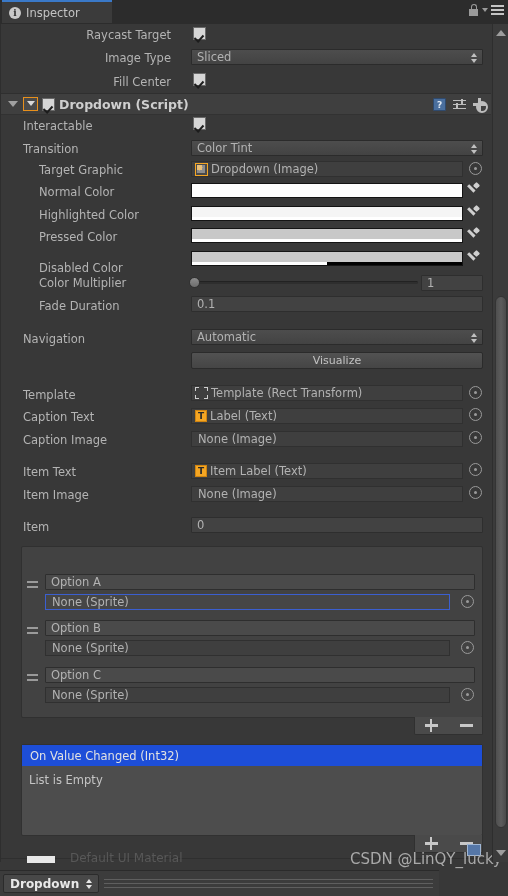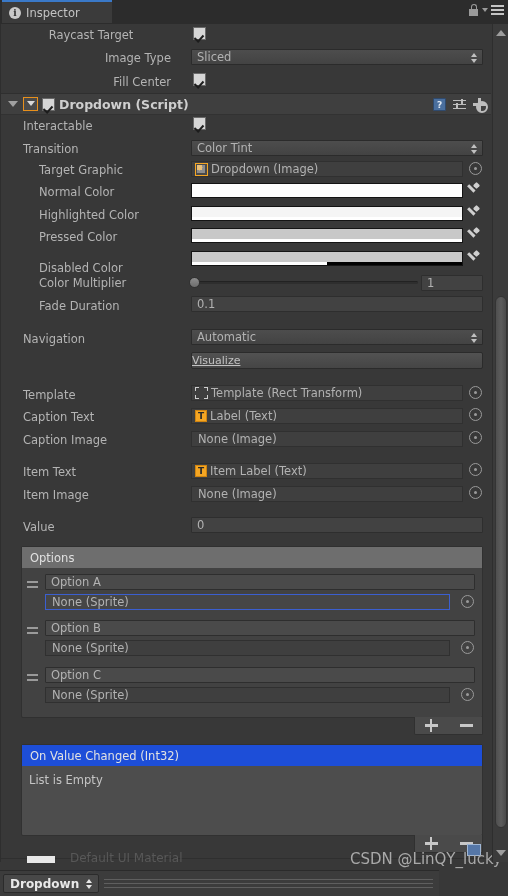--- a/index.html
+++ b/index.html
@@ -63,22 +63,22 @@
   }
   .popup .arrows{ position:absolute; right:5px; top:3px; width:7px;height:10px;
                   display:flex;flex-direction:column;justify-content:space-between;align-items:center;}
   .popup .arrows i{ width:0;height:0;border-left:3.5px solid transparent;border-right:3.5px solid transparent;}
   .popup .arrows i.up{ border-bottom:4px solid #c0c0c0;}
   .popup .arrows i.dn{ border-top:4px solid #c0c0c0;}
 
   .btn3d{
     position:absolute; height:17px; background:linear-gradient(#525252,#454545);
     border:1px solid #2b2b2b; border-radius:2px;
-    display:flex;align-items:center;justify-content:flex-start;
-    font-size:11px;color:#c2c2c2;text-decoration:underline;
+    display:flex;align-items:center;justify-content:center;
+    font-size:11px;color:#c2c2c2;
   }
 
   
   .objfld{
     position:absolute; height:16px; background:#3f3f3f; border:1px solid #303030;
     display:flex;align-items:center; padding-left:3px; gap:3px;
     font-size:11.5px;color:#b2b2b2; overflow:hidden;white-space:nowrap;
   }
   .objfld.focus{ border:1px solid #3b5fd0; }
   .target{
@@ -215,21 +215,21 @@
       <div class="menu-ico">
           <span></span>
           <span></span>
           <span></span>
         </div>
     </div>
   </div>
 
   <div class="body">
 
-    <div class="Lr" style="left:10px;top:4px;width:160px;text-align:center;">Raycast Target</div>
+    <div class="Lr" style="left:10px;top:4px;width:160px;">Raycast Target</div>
     <div class="chk" style="left:192px;top:3px;"></div>
 
     <div class="Lr" style="left:10px;top:27px;width:160px;">Image Type</div>
     <div class="fld popup" style="left:190px;top:25px;width:292px;">
       <span>Sliced</span>
       <span class="arrows">
           <i class="up"></i>
           <i class="dn"></i>
         </span>
     </div>
@@ -369,29 +369,26 @@
       <span>Item Label (Text)</span>
     </div>
     <div class="target" style="left:468px;top:439px;"></div>
 
     <div class="L" style="left:22px;top:464px;">Item Image</div>
     <div class="objfld" style="left:190px;top:462px;width:272px;padding-left:6px;">
       <span>None (Image)</span>
     </div>
     <div class="target" style="left:468px;top:462px;"></div>
 
-    <div class="L" style="left:22px;top:496px;">Value</div>
+    <div class="L" style="left:22px;top:496px;">Item</div>
     <div class="fld" style="left:190px;top:493px;width:292px;">
       <span>0</span>
     </div>
 
     <div class="listbox" style="left:20px;top:522px;width:462px;height:172px;"></div>
-    <div class="list-header" style="left:21px;top:523px;width:460px;height:21px;">
-      <span>Options</span>
-    </div>
 
     <div class="grip" style="left:26px;top:557px;">
         <i></i>
         <i></i>
       </div>
     <div class="fld" style="left:44px;top:550px;width:430px;background:#4a4a4a;">
       <span>Option A</span>
     </div>
     <div class="objfld focus" style="left:44px;top:570px;width:405px;padding-left:6px;background:#464646;">
       <span>None (Sprite)</span>

